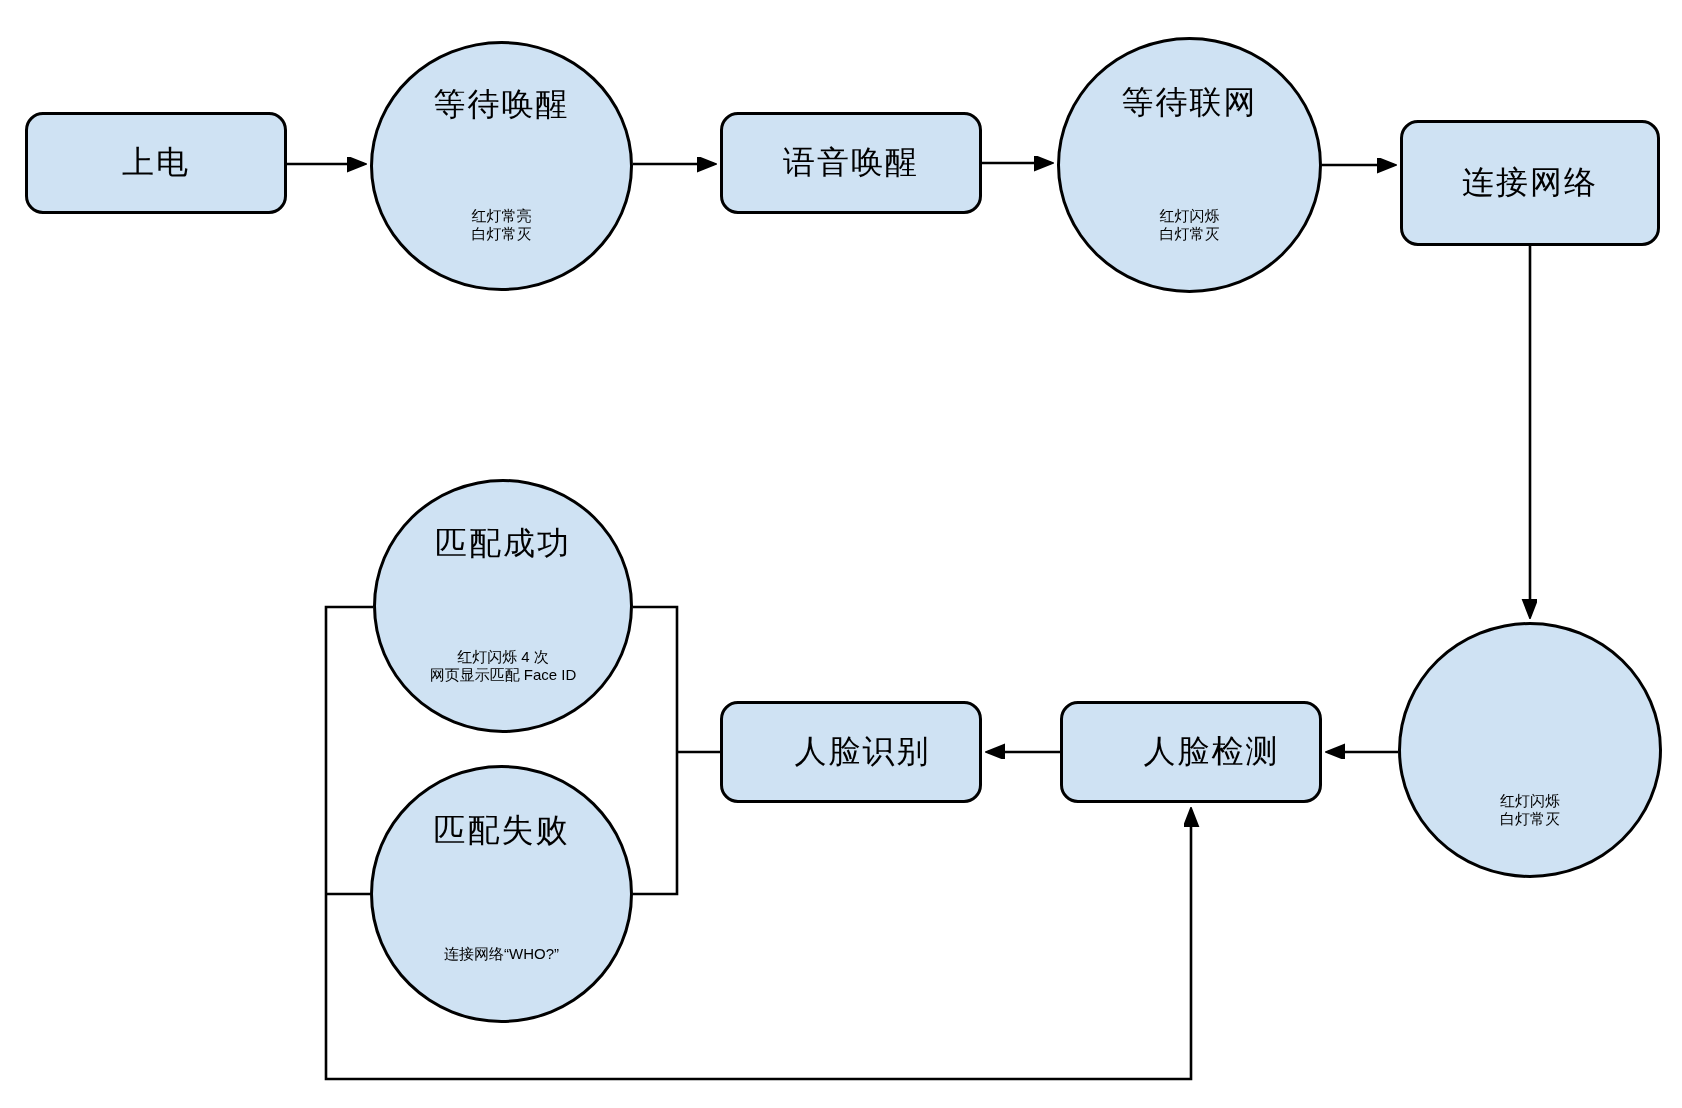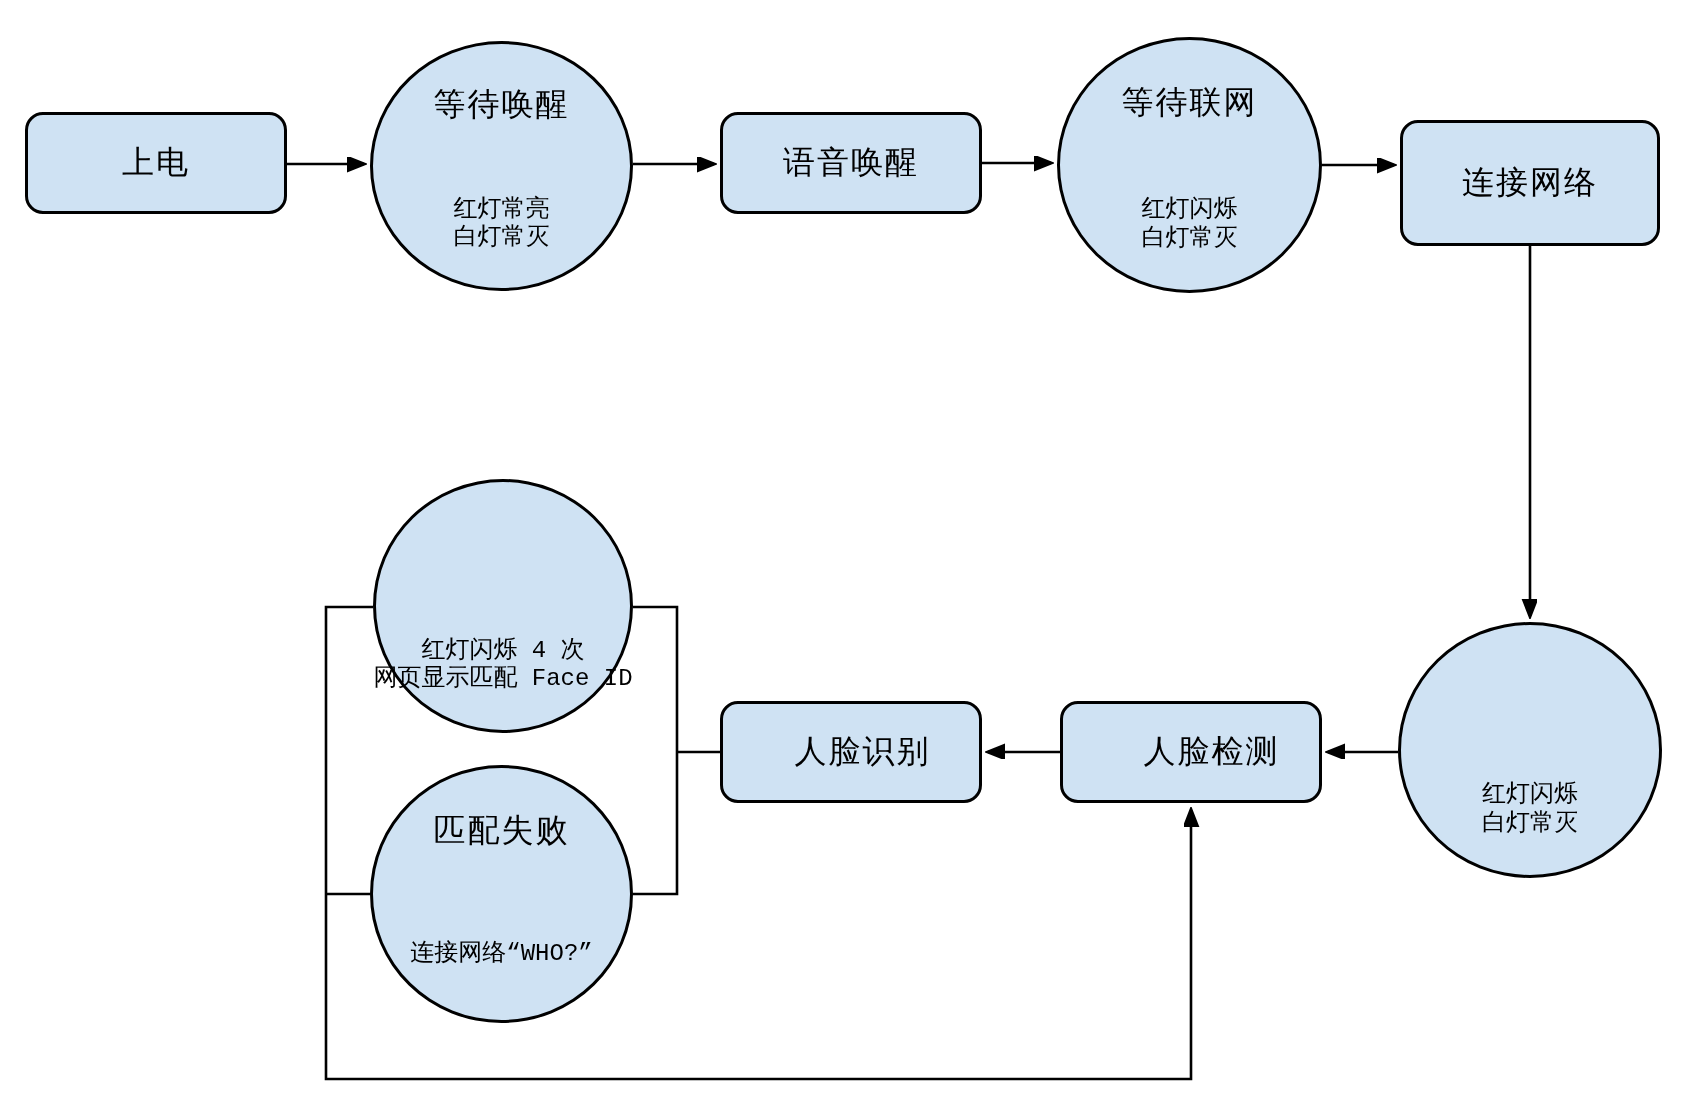--- a/index.html
+++ b/index.html
@@ -53,24 +53,23 @@
     top: 25%;
     transform: translateY(-50%);
     text-align: center;
   }
   .node-sub {
     position: absolute;
     left: -20px; right: -20px;
     top: 74%;
     transform: translateY(-50%);
     text-align: center;
-    font-size: 24px;
+    font-size: 15px;
     line-height: 1.2;
     white-space: pre-line;
-    font-family: Liberation Mono, monospace;
   }
   
   #node-power-on        { left: 25px;   top: 112px; width: 262px; height: 102px; }
   #node-wait-wake       { left: 370px;  top: 41px;  width: 263px; height: 250px; }
   #node-voice-wake      { left: 720px;  top: 112px; width: 262px; height: 102px; }
   #node-wait-network    { left: 1057px; top: 37px;  width: 265px; height: 256px; }
   #node-connect-network { left: 1400px; top: 120px; width: 260px; height: 126px; }
   #node-network-success { left: 1398px; top: 622px; width: 264px; height: 256px; }
   #node-face-detect     { left: 1060px; top: 701px; width: 262px; height: 102px; padding-left: 41px; }
   #node-face-recognize  { left: 720px;  top: 701px; width: 262px; height: 102px; padding-left: 23px; }
@@ -132,20 +131,21 @@
 
   <div class="node rect" id="node-face-detect">
     <span class="node-title">人脸检测</span>
   </div>
 
   <div class="node rect" id="node-face-recognize">
     <span class="node-title">人脸识别</span>
   </div>
 
   <div class="node ellipse" id="node-match-success">
+    <span class="node-title">匹配成功</span>
     <span class="node-sub">红灯闪烁 4 次
 网页显示匹配 Face ID</span>
   </div>
 
   <div class="node ellipse" id="node-match-fail">
     <span class="node-title">匹配失败</span>
     <span class="node-sub">连接网络“WHO?”</span>
   </div>
 
 </div>

